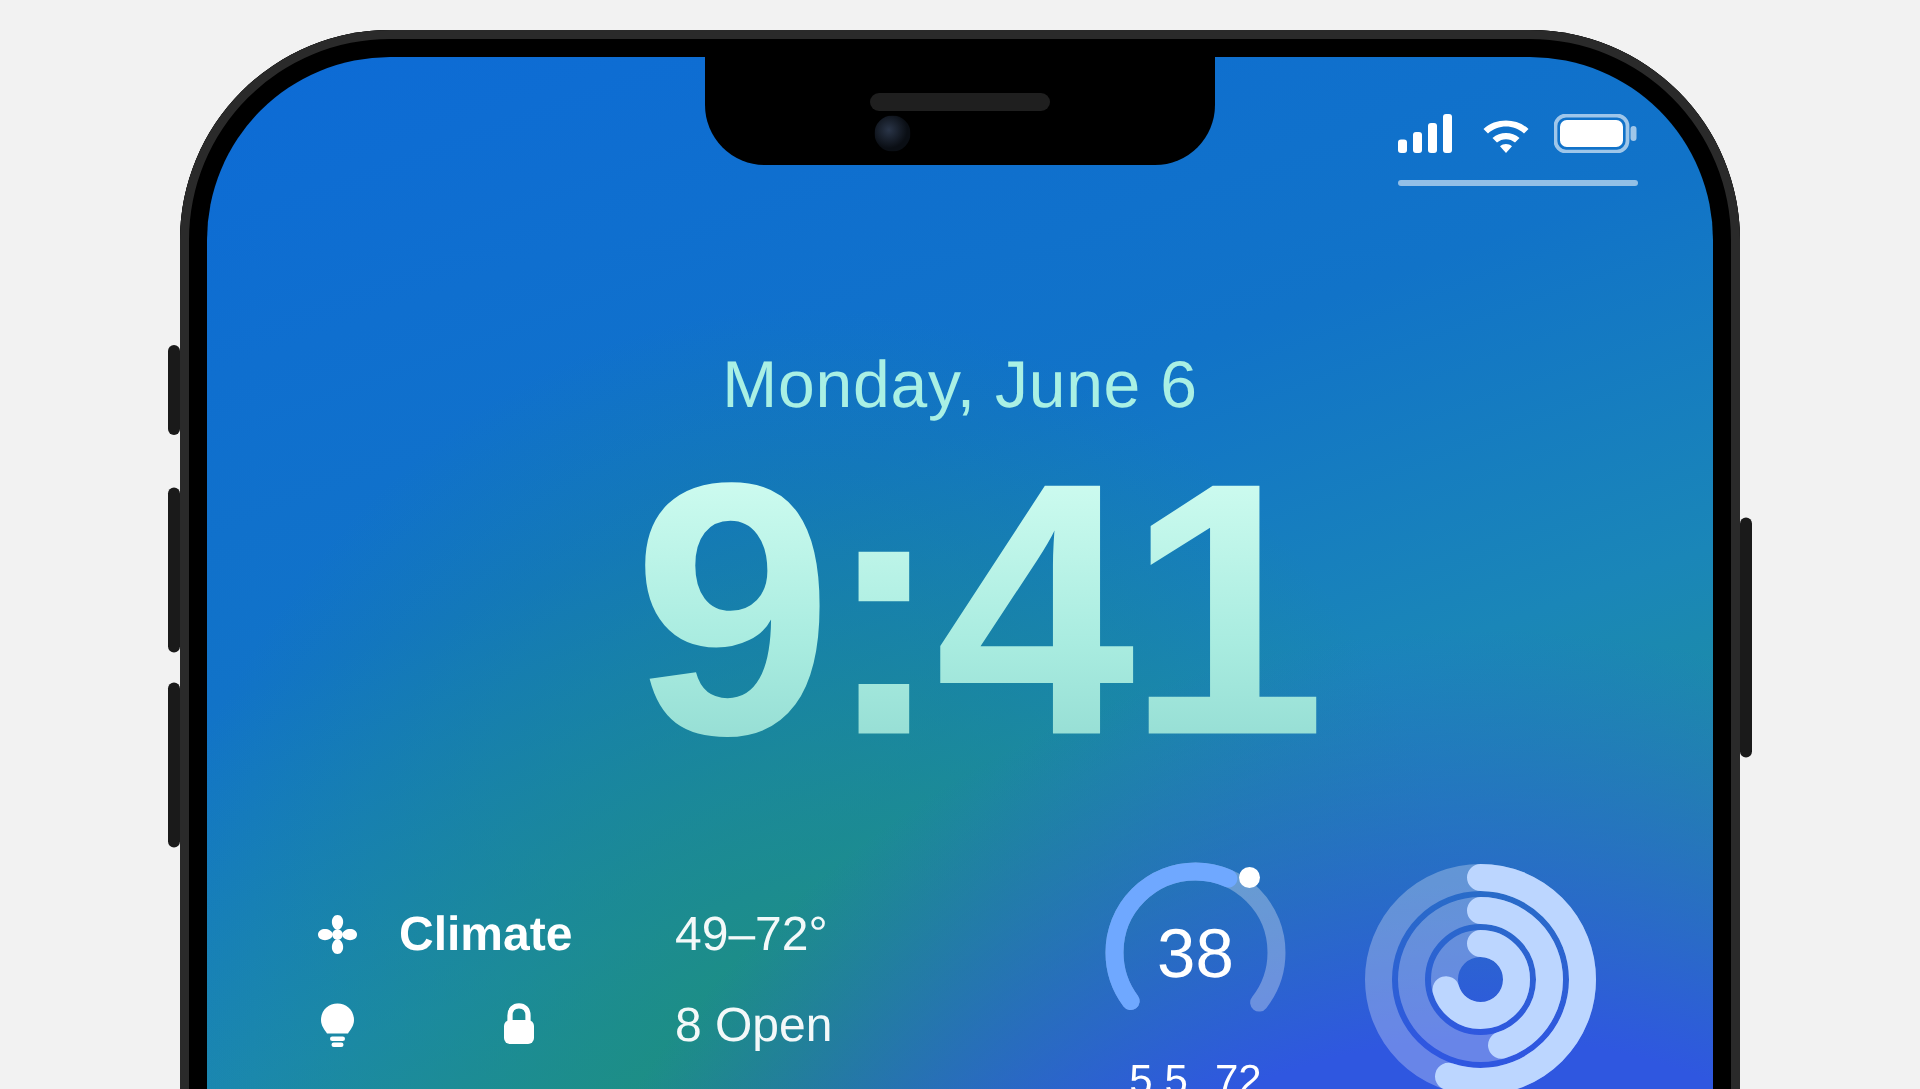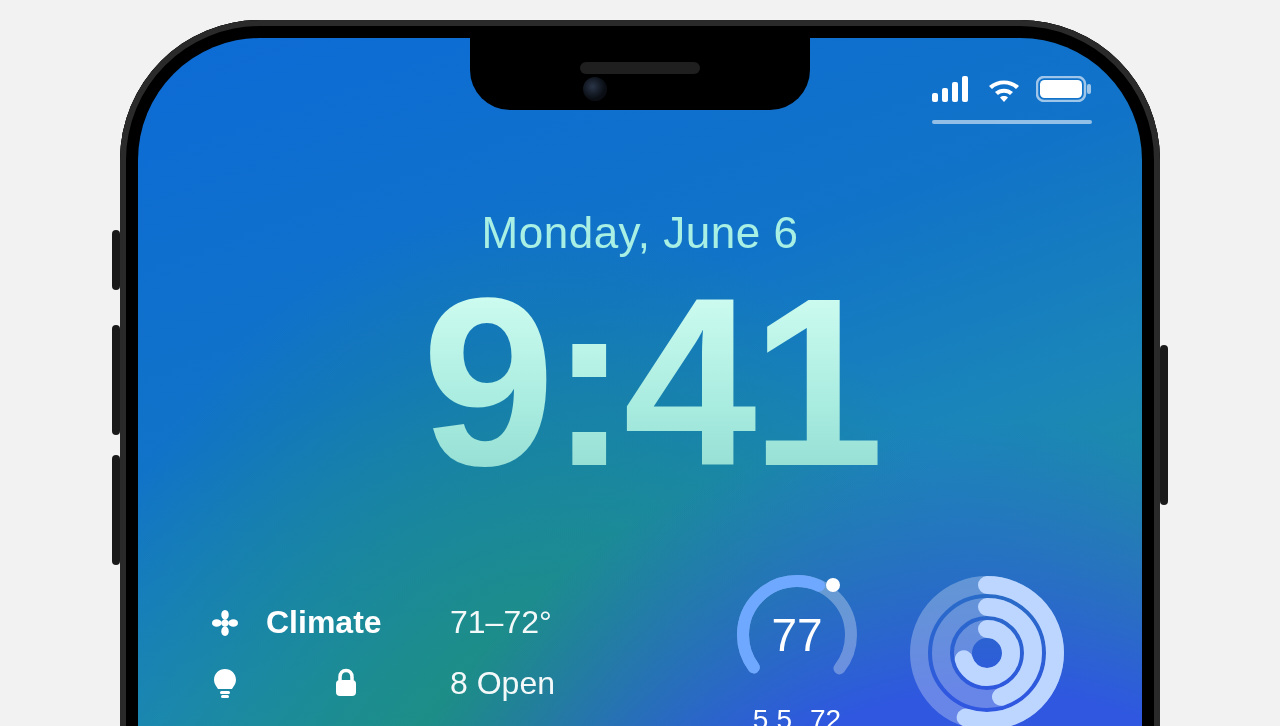--- a/index.html
+++ b/index.html
@@ -113,20 +113,21 @@
     top: 170px;
     left: 0;
     right: 0;
     text-align: center;
   }
   .date {
     font-size: 44px;
     font-weight: 500;
     color: #a9f0e4;
     letter-spacing: 0.5px;
+    margin-top: 24px;
   }
   .time {
     font-size: 240px;
     font-weight: 600;
     line-height: 0.95;
     margin-top: 10px;
     background: linear-gradient(180deg, #d6fff3 0%, #a9ece0 60%, #8fd9d0 100%);
     -webkit-background-clip: text;
     background-clip: text;
     color: transparent;
@@ -265,21 +266,21 @@
         <span class="icon">
           <svg width="30" height="30" viewBox="0 0 30 30" fill="#fff">
             <circle cx="15" cy="15" r="3.5"></circle>
             <path d="M15 2 C20 2 20 11 15 12 C10 11 10 2 15 2 Z"></path>
             <path d="M15 28 C10 28 10 19 15 18 C20 19 20 28 15 28 Z"></path>
             <path d="M2 15 C2 10 11 10 12 15 C11 20 2 20 2 15 Z"></path>
             <path d="M28 15 C28 20 19 20 18 15 C19 10 28 10 28 15 Z"></path>
           </svg>
         </span>
         <span class="label">Climate</span>
-        <span class="value">71–72°</span>
+        <span class="value">49–72°</span>
 
         <span class="icon">
           <svg width="26" height="30" viewBox="0 0 26 30" fill="#fff">
             <path d="M13 1 C19 1 24 5.5 24 12 C24 16 21.5 18.5 20 21 L6 21 C4.5 18.5 2 16 2 12 C2 5.5 7 1 13 1 Z"></path>
             <rect x="8" y="23" width="10" height="3" rx="1.5"></rect>
             <rect x="9" y="27" width="8" height="3" rx="1.5"></rect>
           </svg>
         </span>
 
         <span class="icon">
@@ -293,21 +294,21 @@
 
       <div class="spacer"></div>
 
       <div class="temp-widget">
         <div class="gauge">
           <svg viewBox="0 0 130 130">
             <circle cx="65" cy="65" r="54" fill="none" stroke="rgba(255,255,255,0.3)" stroke-width="12" stroke-dasharray="240 100" stroke-dashoffset="-50" stroke-linecap="round" transform="rotate(90 65 65)"></circle>
             <circle cx="65" cy="65" r="54" fill="none" stroke="#6fa8ff" stroke-width="12" stroke-dasharray="142 260" stroke-dashoffset="-50" stroke-linecap="round" transform="rotate(90 65 65)"></circle>
           </svg>
           <div class="gauge-dot"></div>
-          <div class="gauge-center">77</div>
+          <div class="gauge-center">38</div>
         </div>
         <div class="temp-range">
           <span>55</span><span>72</span>
         </div>
       </div>
 
       <div class="rings-widget">
         <svg viewBox="0 0 170 170">
 
           <circle cx="85" cy="85" r="68" fill="none" stroke="rgba(255,255,255,0.28)" stroke-width="18"></circle>

